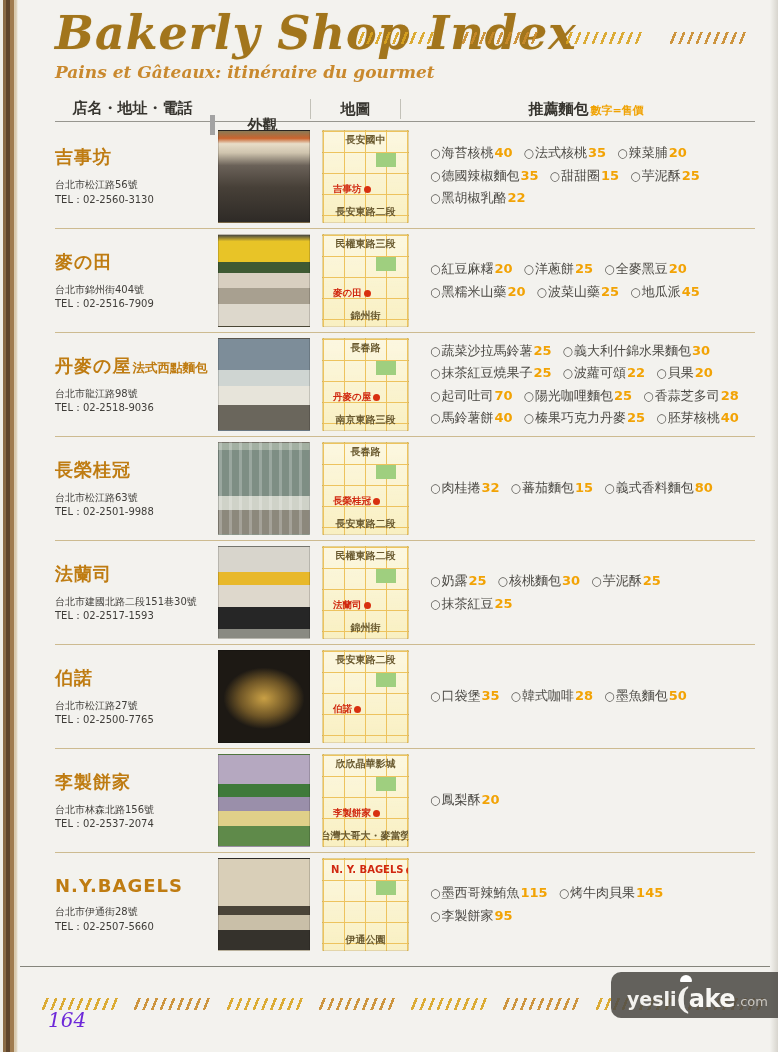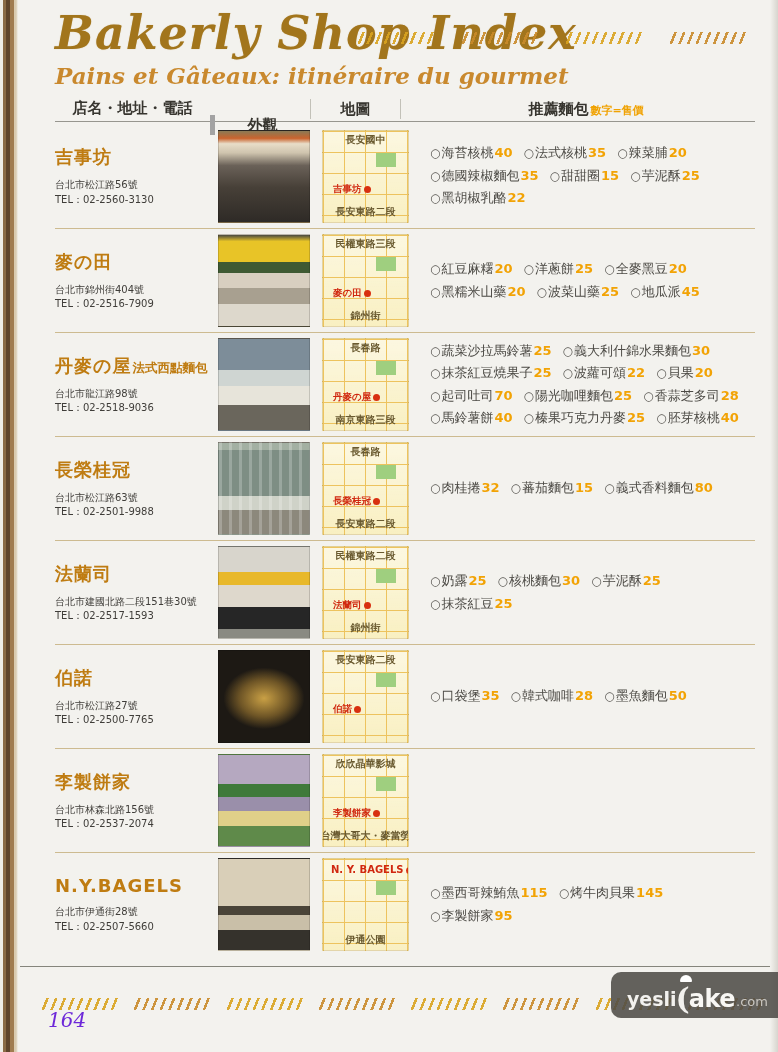--- a/index.html
+++ b/index.html
@@ -25,21 +25,21 @@
   .header { position:absolute; left:55px; top:6px; right:22px; }
   .title {
     font-family:"DejaVu Serif","Liberation Serif",serif;
     font-style:italic; font-weight:bold;
     font-size:46px; letter-spacing:1px; color:#a2751c;
     text-shadow:0 0 1px rgba(162,117,28,.4);
   }
   .subtitle {
     font-family:"DejaVu Serif","Liberation Serif",serif;
     font-style:italic; font-weight:bold;
-    font-size:23px; color:#c9892e; margin-top:2px;
+    font-size:17px; color:#c9892e; margin-top:2px;
   }
   .hatch {
     display:inline-block; width:76px; height:12px;
     background:repeating-linear-gradient(112deg,transparent 0 4px,#d9a31f 4px 6.5px,transparent 6.5px 8px);
     opacity:.9;
   }
   .hatch.dim { background:repeating-linear-gradient(112deg,transparent 0 4px,#c98a2a 4px 6.5px,transparent 6.5px 8px); }
   .head-hatches { position:absolute; right:10px; top:26px; display:flex; gap:28px; }
 
   
@@ -267,20 +267,21 @@
     </div>
     <div class="photo p7"></div>
     <div class="map m7">
       <span class="park"></span>
       <span class="shop-label"><span>李製餅家</span><i class="dot"></i></span>
     <span class="ml ml-0">欣欣晶華影城</span>
         <span class="ml ml-1">林森北路</span>
         <span class="ml ml-2">民生東路一段</span>
         <span class="ml ml-3">台灣大哥大・麥當勞</span>
       </div>
+    <div class="breads"><span class="bread"><span class="circ">○</span><span>鳳梨酥</span><b class="price">20</b></span></div>
   </section>
 
   <section class="shop-row">
     <div class="info">
       <h2 class="shop-name"><span>N.Y.BAGELS</span></h2>
       <p class="addr">台北市伊通街28號</p>
       <p class="tel">TEL：02-2507-5660</p>
     </div>
     <div class="photo p8"></div>
     <div class="map m8">

